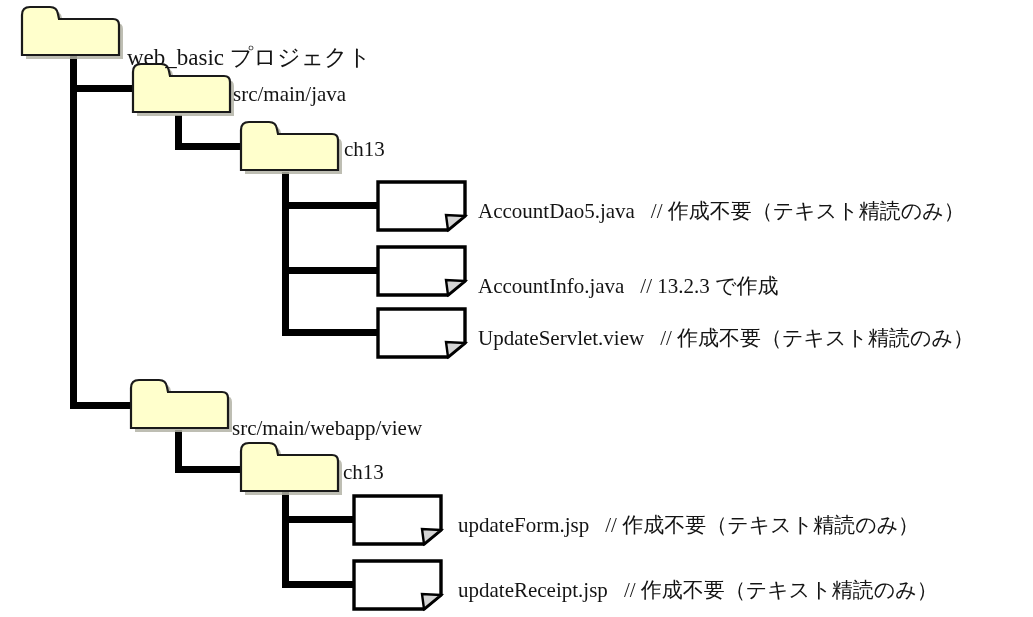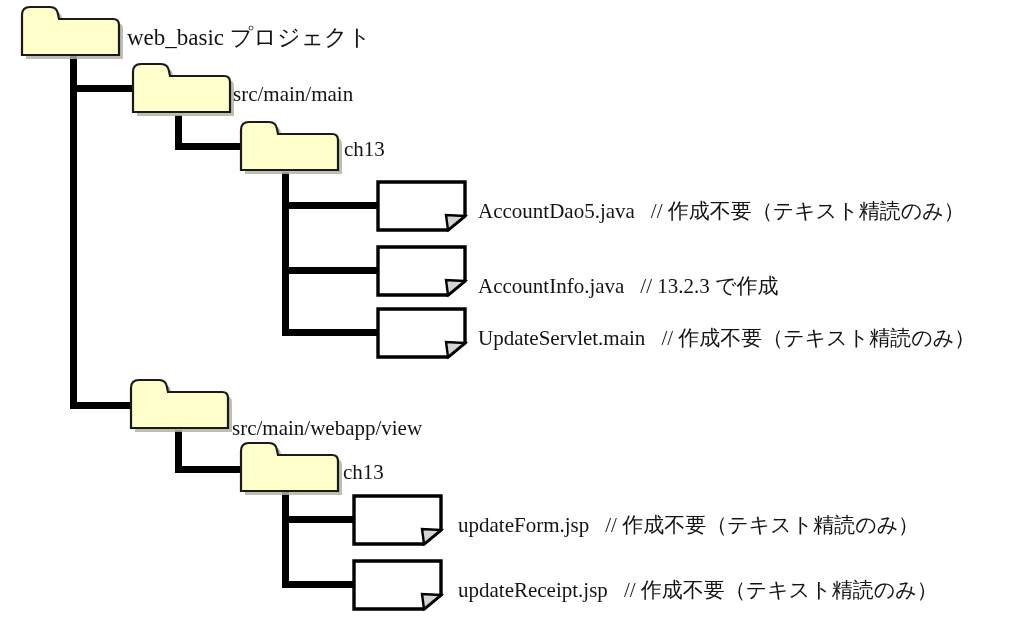--- a/index.html
+++ b/index.html
@@ -45,20 +45,21 @@
   .label-file .fname {
     letter-spacing: 0px;
     text-align: center;
   }
   .label-file .fnote {
     margin-left: 16px;
     text-align: center;
   }
   .label-title {
     font-size: 23px;
+    margin-top: 20px;
   }
 </style>
 </head>
 <body>
 
 <div id="diagram-root">
 
   <svg class="svg-layer" viewBox="0 0 1033 617" width="1033" height="617">
     <defs>
 
@@ -148,38 +149,38 @@
     </g>
 
     <g transform="translate(352,559)">
       <path d="M 2 2 L 89 2 L 89 36 L 72 50 L 2 50 Z" fill="#FFFFFF" stroke="#000000" stroke-width="3.4"></path>
       <path d="M 89 36 L 70 35 L 72 50 Z" fill="#D4D4D4" stroke="#000000" stroke-width="2.4"></path>
     </g>
   </svg>
 
   <div class="node-label label-title" style="left:127px; top:26px;">web_basic プロジェクト</div>
 
-  <div class="node-label label-folder" style="left:233px; top:84px;">src/main/main</div>
+  <div class="node-label label-folder" style="left:233px; top:84px;">src/main/java</div>
 
   <div class="node-label label-folder" style="left:344px; top:139px;">ch13</div>
 
   <div class="node-label label-folder" style="left:232px; top:402px;margin-top:16px;">src/main/webapp/view</div>
 
   <div class="node-label label-folder" style="left:343px; top:462px;">ch13</div>
 
   <div class="node-label label-file" style="left:478px; top:201px;">
     <span class="fname">AccountDao5.java</span><span class="fnote">// 作成不要（テキスト精読のみ）</span>
   </div>
 
   <div class="node-label label-file" style="left:478px; top:276px;">
     <span class="fname">AccountInfo.java</span><span class="fnote">// 13.2.3 で作成</span>
   </div>
 
   <div class="node-label label-file" style="left:478px; top:328px;">
-    <span class="fname">UpdateServlet.main</span><span class="fnote">// 作成不要（テキスト精読のみ）</span>
+    <span class="fname">UpdateServlet.view</span><span class="fnote">// 作成不要（テキスト精読のみ）</span>
   </div>
 
   <div class="node-label label-file" style="left:458px; top:580px;">
     <span class="fname">updateReceipt.jsp</span><span class="fnote">// 作成不要（テキスト精読のみ）</span>
   </div>
 
   <div class="node-label label-file" style="left:458px; top:515px;">
     <span class="fname">updateForm.jsp</span><span class="fnote">// 作成不要（テキスト精読のみ）</span>
   </div>
 

